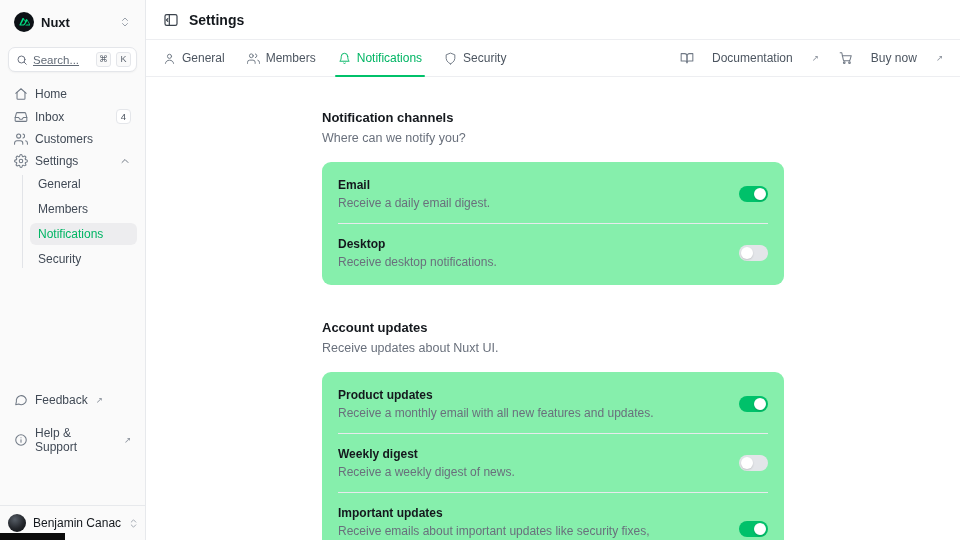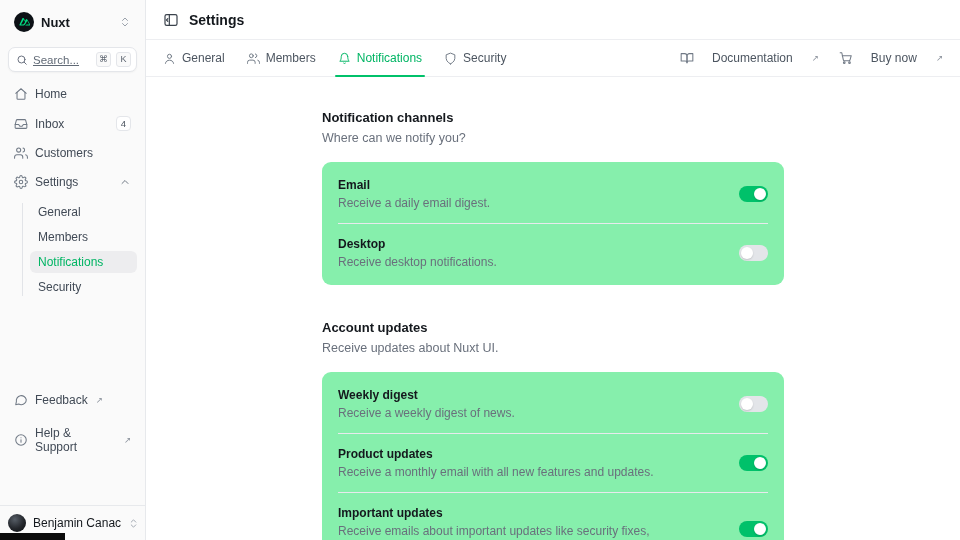--- a/index.html
+++ b/index.html
@@ -12,21 +12,21 @@
   .brand-row { display:flex; align-items:center; gap:7px; margin:8px 8px 0; padding:4px 6px; }
   .brand-logo { width:20px; height:20px; border-radius:50%; background:#0c1015; display:flex; align-items:center; justify-content:center; flex:none; }
   .brand-name { font-size:13px; font-weight:700; color:#14181d; flex:1; }
   .chev-ud { color:#9aa1ab; display:flex; flex:none; }
 
   .search-box { margin:11px 8px 4px; height:25px; display:flex; align-items:center; gap:5px; padding:0 5px 0 7px; background:#fff; border:1px solid #e4e6ea; border-radius:7px; box-shadow:0 1px 2px rgba(0,0,0,.04); cursor:text; }
   .search-box svg { color:#6b7280; flex:none; }
   .search-ph { flex:1; font-size:11.5px; color:#616a76;text-decoration:underline; }
   .kbd { font-size:9px; color:#5d6570; border:1px solid #e4e6ea; background:#fafafa; border-radius:3px; min-width:15px; height:15px; line-height:13px; text-align:center; padding:0 2px; }
 
-  .nav { padding:8px 8px 0; display:flex; flex-direction:column; gap:9px; }
+  .nav { padding:8px 8px 0; display:flex; flex-direction:column; gap:2px; }
   .nav-item { display:flex; align-items:center; gap:7px; padding:3px 6px; border-radius:6px; font-size:12px; color:#414a56; cursor:pointer; }
   .nav-item .ic { display:flex; color:#717a86; flex:none; }
   .badge { margin-left:auto; font-size:9.5px; color:#4c5560; border:1px solid #e4e6ea; background:#fff; border-radius:4px; padding:0 4px; line-height:13px; }
   .nav-chev { margin-left:auto; color:#717a86; display:flex; }
   .sub-wrap { display:flex; }
   .sub-rail { width:1px; background:#e2e4e8; margin-left:14px; margin-top:2px; margin-bottom:2px; }
   .sub-list { flex:1; display:flex; flex-direction:column; gap:3px; padding-left:7px; }
   .sub-item { font-size:12px; color:#414a56; padding:4px 8px; border-radius:6px; cursor:pointer; }
   .sub-item.active { background:#ededef; color:#00b564; }
 
@@ -304,38 +304,38 @@
             </div>
           </div>
         </section>
 
         <section class="section">
           <h2 class="section-title">Account updates</h2>
           <p class="section-desc">Receive updates about Nuxt UI.</p>
           <div class="card">
             <div class="row">
               <div class="row-text">
+                <div class="row-title">Product updates</div>
+                <div class="row-desc">Receive a monthly email with all new features and updates.</div>
+              </div>
+              <div class="toggle" data-state="on">
+                  <span class="knob"></span>
+                </div>
+            </div>
+            <div class="row">
+              <div class="row-text">
                 <div class="row-title">Weekly digest</div>
                 <div class="row-desc">Receive a weekly digest of news.</div>
               </div>
               <div class="toggle" data-state="off">
                   <span class="knob"></span>
                 </div>
             </div>
             <div class="row">
               <div class="row-text">
-                <div class="row-title">Product updates</div>
-                <div class="row-desc">Receive a monthly email with all new features and updates.</div>
-              </div>
-              <div class="toggle" data-state="on">
-                  <span class="knob"></span>
-                </div>
-            </div>
-            <div class="row">
-              <div class="row-text">
                 <div class="row-title">Important updates</div>
                 <div class="row-desc">Receive emails about important updates like security fixes, maintenance, etc.</div>
               </div>
               <div class="toggle" data-state="on">
                   <span class="knob"></span>
                 </div>
             </div>
           </div>
         </section>
 

